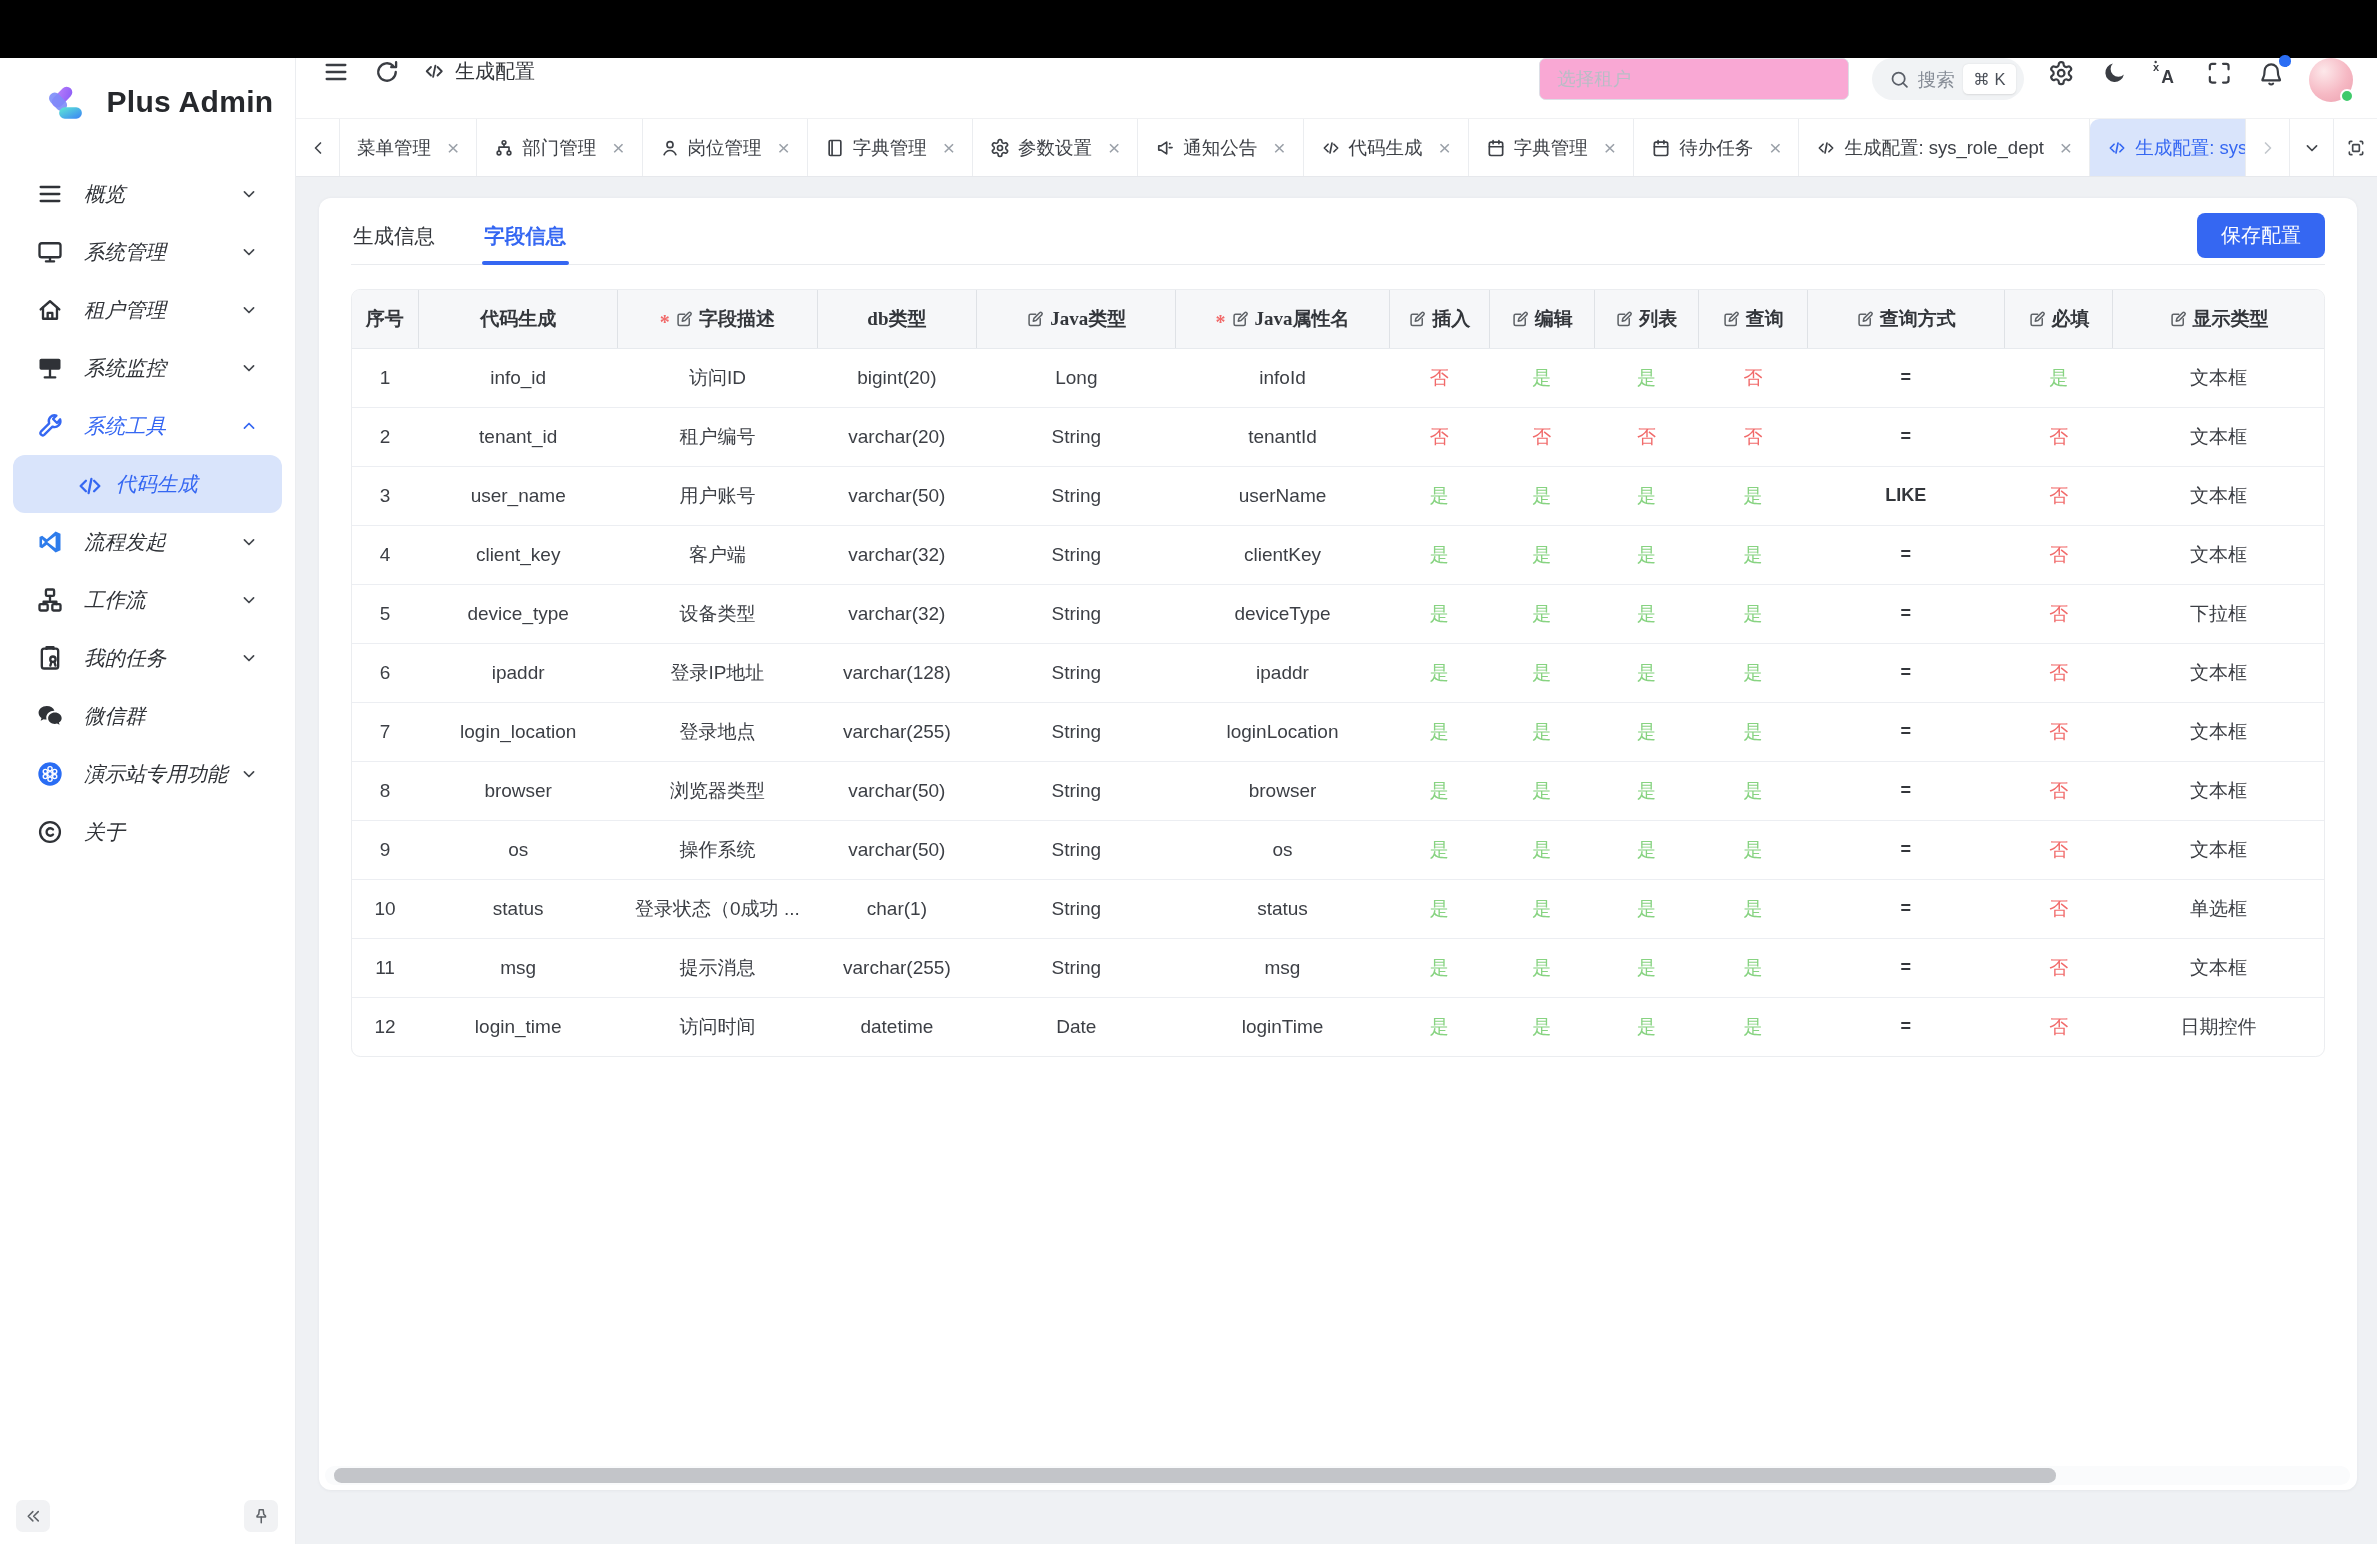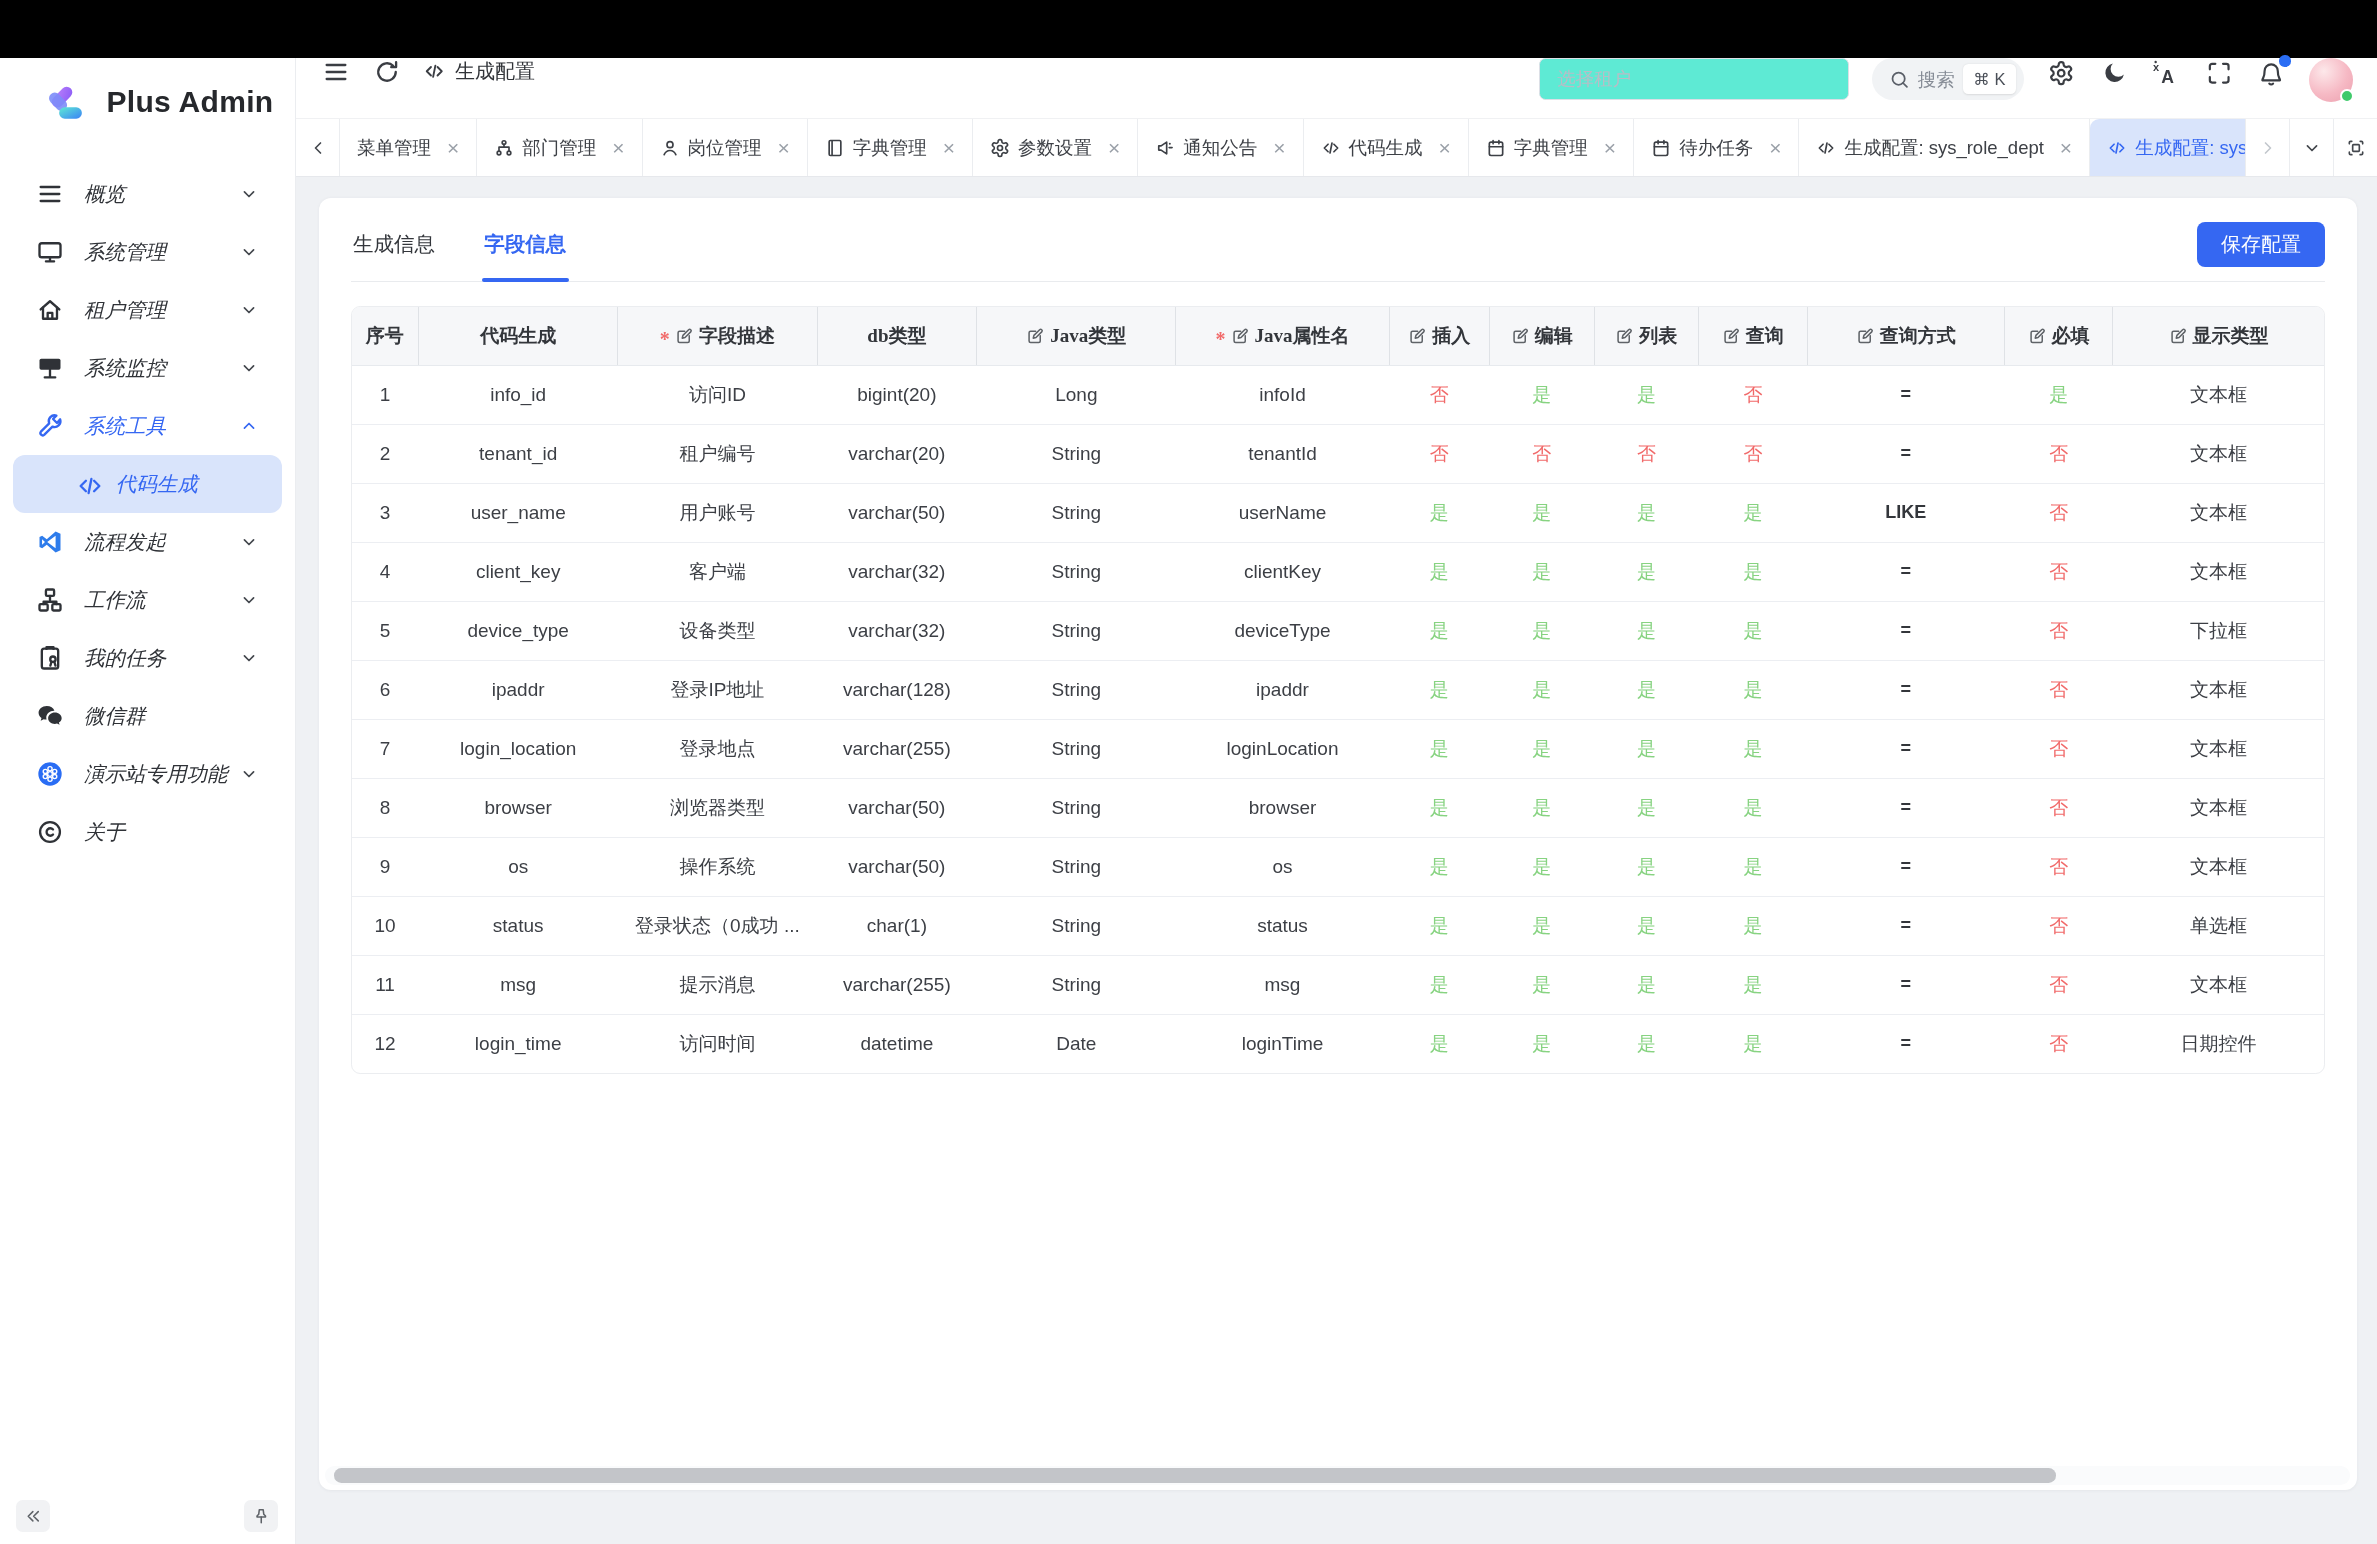--- a/index.html
+++ b/index.html
@@ -40,21 +40,21 @@
 
   .topnav { height:61px; background:#fff; display:flex; align-items:flex-start;
     padding:0 24px 0 26.4px; gap:22.5px; border-bottom:1.3px solid #f0f1f3; }
   .nav-ic { width:28px; height:28px; color:#3a3d43; cursor:pointer; flex:none; }
   .nav-ic svg { width:28px; height:28px; }
   .crumb { display:flex; align-items:center; gap:9.2px; font-size:20px; color:#303338; }
   .crumb .nav-ic { width:22.5px; height:22.5px; }
   .crumb .nav-ic svg { width:22.5px; height:22.5px; }
   .spacer { flex:1; }
   .tenant-input { width:310px; height:42px; border:1.3px solid #dcdfe6; border-radius:6.6px;
-    padding:0 17px; font-size:18.5px; color:#606670; background:#5eead4; outline:none;
+    padding:0 17px; font-size:18.5px; color:#606670; background:#f9a8d4; outline:none;
     font-family:inherit; }
   .tenant-input::placeholder { color:#b9bdc6; }
   .search-pill { height:42px; background:#f1f3f5; border-radius:21px; display:flex; align-items:center;
     gap:8px; padding:0 8px 0 17px; cursor:pointer; }
   .search-pill .s-ic { width:21px; height:21px; color:#5a5f68; }
   .search-pill .s-ic svg { width:21px; height:21px; }
   .search-text { font-size:18.5px; color:#868c96; }
   .kbd { background:#fff; border-radius:5.3px; padding:5.3px 10.6px; font-size:16.5px; color:#4a4f58;
     box-shadow:0 0.7px 2px rgba(0,0,0,.1); }
   .ibtn { position:relative; width:30px; height:30px; display:flex; align-items:center; justify-content:center;
@@ -79,21 +79,21 @@
   .tab .ticon { width:20px; height:20px; }
   .tab .ticon svg { width:20px; height:20px; }
   .tab .close { font-size:21px; color:#9aa0a8; margin-left:8px; line-height:1; }
   .tab.active { background:var(--pill); color:var(--primary); border-right:none;
     border-top-left-radius:9.2px; border-top-right-radius:9.2px; max-width:168px; overflow:hidden; flex:none; }
 
   
   .page { flex:1; padding:21px 20px 0 22.5px; }
   .card { background:#fff; border-radius:12px; height:1292px; padding:0 32px; position:relative;
     box-shadow:0 0.7px 3.3px rgba(30,40,60,.05); }
-  .card-top { display:flex; align-items:center; height:84px; padding-top:9.2px;
+  .card-top { display:flex; align-items:center; height:67px; padding-top:9.2px;
     border-bottom:1.3px solid #e9ebee; }
   .ctabs { display:flex; gap:44px; height:100%; }
   .ctab { font-size:20.5px; color:#33363b; display:flex; align-items:center; position:relative;
     padding:0 2.6px; cursor:pointer; }
   .ctab.active { color:var(--primary); font-weight:700; }
   .ctab.active::after { content:""; position:absolute; left:0; right:0; bottom:-1.3px; height:4px;
     background:var(--primary); border-radius:2px; }
   .save-btn { margin-left:auto; height:45px; padding:0 24px; background:var(--primary); color:#fff;
     border:none; border-radius:8px; font-size:20px; font-family:inherit; cursor:pointer; }
 

